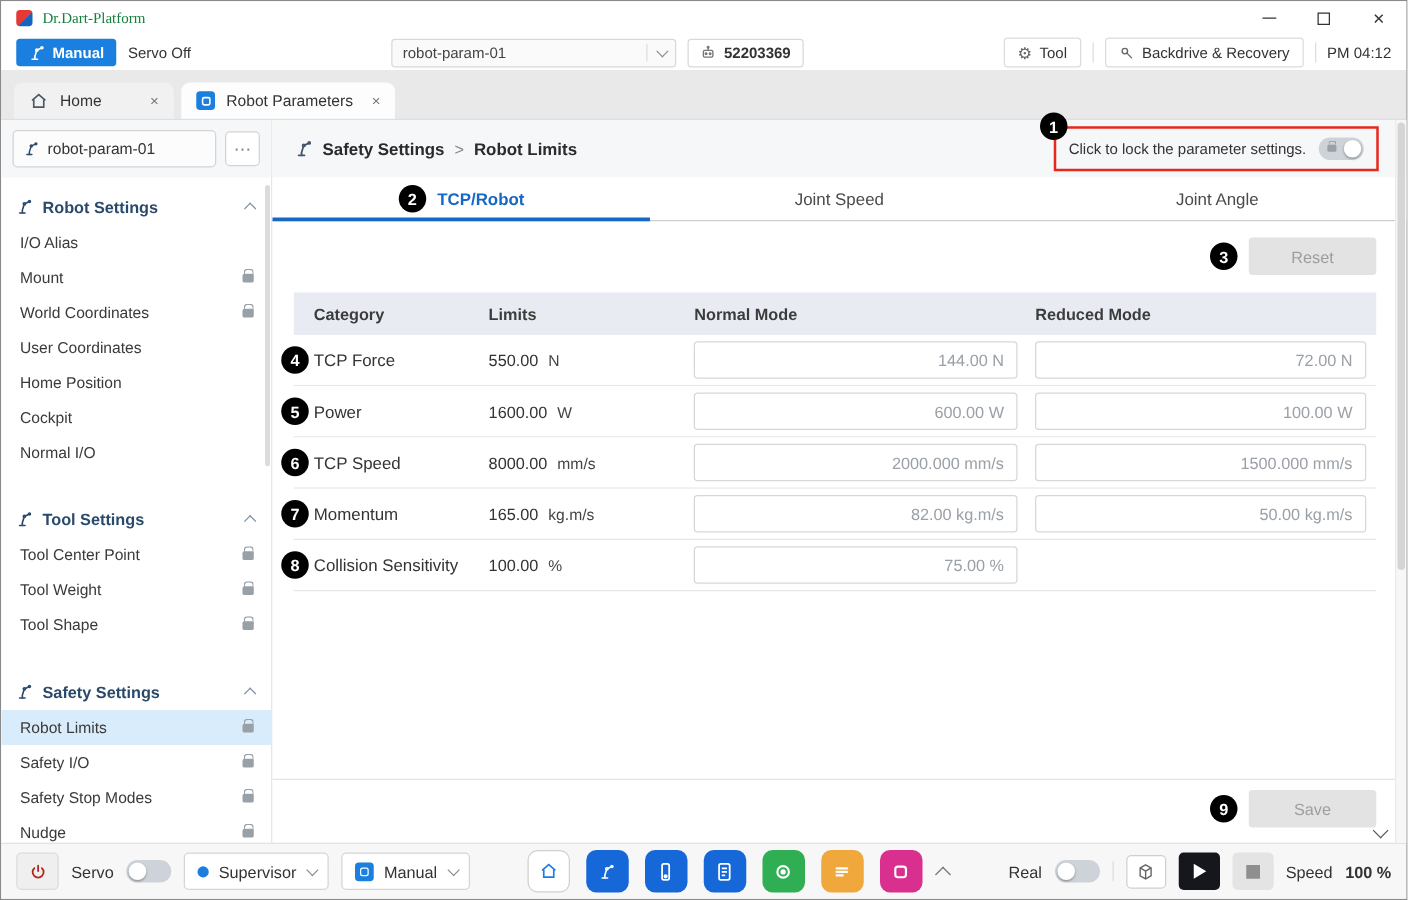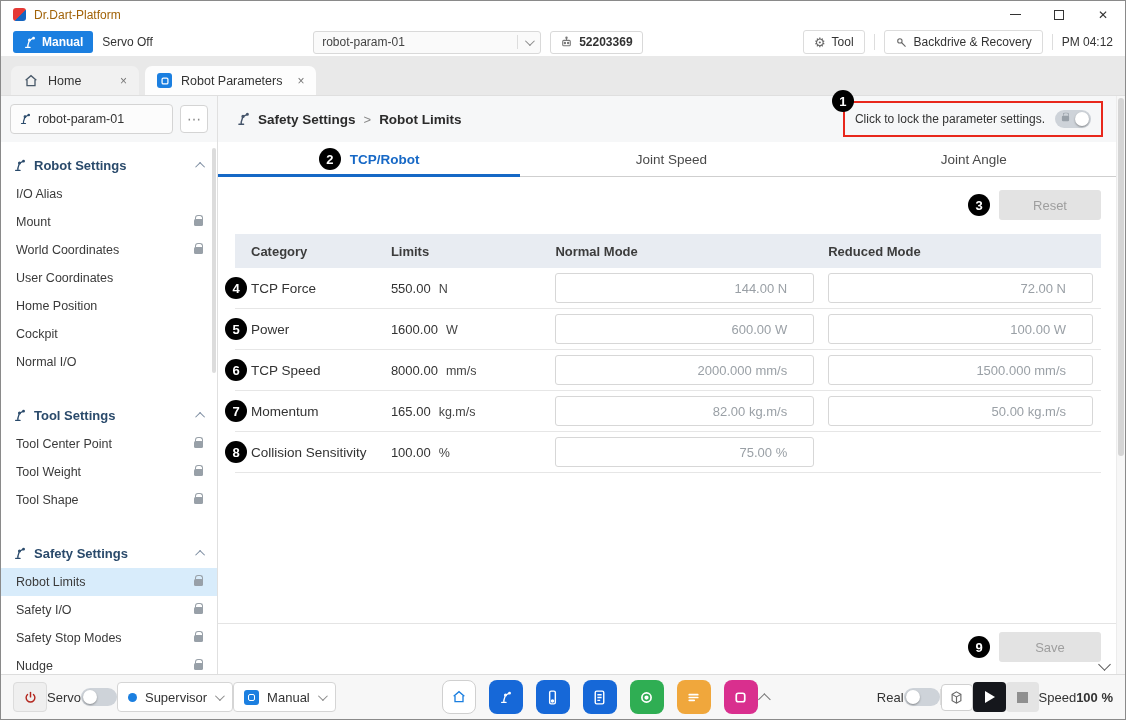--- a/index.html
+++ b/index.html
@@ -3,21 +3,21 @@
 <meta charset="utf-8">
 <style>
   * { box-sizing: border-box; margin: 0; padding: 0; }
   html,body { width:1126px; height:720px; overflow:hidden; }
   body { font-family:"Liberation Sans", sans-serif; background:#dcdcdc; }
   .window { width:1126px; height:720px; border:1px solid #8a8a8a; background:#fff; display:flex; flex-direction:column; }
 
   
   .titlebar { height:27px; display:flex; align-items:center; padding-left:12px; background:#fff; flex:0 0 auto; }
   .logo { width:13px; height:13px; border-radius:3px; background:linear-gradient(135deg,#e53935 55%,#1565c0 45%); margin-right:8px; }
-  .title { font-size:12px; color:#a16207; }
+  .title { font-size:12px; color:#15803d;font-family:Liberation Serif, serif; }
   .win-controls { margin-left:auto; display:flex; height:100%; }
   .wc { width:44px; height:100%; display:flex; align-items:center; justify-content:center; color:#333; font-size:12px; cursor:default; }
   .min-glyph { width:11px; height:1px; background:#333; display:block; }
   .max-glyph { width:10px; height:10px; border:1px solid #333; display:block; }
 
   
   .toolbar { height:28px; display:flex; align-items:center; padding:0 12px; gap:9px; background:#fff; flex:0 0 auto; }
   .mode-btn { height:22px; display:flex; align-items:center; gap:6px; background:#1b7fe0; color:#fff; border:none; border-radius:3px; padding:0 10px; font-size:12px; font-weight:bold; }
   .servo-status { font-size:12px; color:#333; }
   .t-spacer { flex:1; }
@@ -86,31 +86,31 @@
   .trow { display:flex; align-items:center; height:41px; border-bottom:1px solid #e6e6e6; background:#fff; }
   .cell { flex:0 0 auto; }
   .c-cat { width:18%; padding-left:16px; position:relative; display:flex; align-items:center; }
   .c-lim { width:19%; display:flex; align-items:baseline; }
   .c-norm { width:31.5%; padding-right:14px; }
   .c-red { flex:1 1 auto; padding-right:8px; }
   .row-badge { position:absolute; left:-10px; top:50%; transform:translateY(-50%); }
   .cat-label { font-size:13.5px; color:#333; }
   .lim-val { font-size:13px; color:#333; }
   .lim-unit { font-size:12.5px; color:#444; margin-left:8px; }
-  .param-input { width:100%; height:30px; border:1px solid #d7d7d7; border-radius:3px; background:#fff; display:flex; align-items:center; justify-content:flex-end; padding:0 26px; font-size:13px; color:#9aa0a6; }
+  .param-input { width:100%; height:30px; border:1px solid #d7d7d7; border-radius:3px; background:#fff; display:flex; align-items:center; justify-content:flex-end; padding:0 10px; font-size:13px; color:#9aa0a6; }
 
   .c-spacer { flex:1; }
   .save-row { flex:0 0 auto; display:flex; justify-content:flex-end; align-items:center; gap:9px; padding:8px 24px 12px; border-top:1px solid #e4e4e4; margin:0 0 0 0; }
 
   .v-scroll { position:absolute; right:0; top:0; bottom:0; width:9px; background:#f7f7f7; border-left:1px solid #ececec; }
   .v-thumb { position:absolute; top:2px; right:1px; width:6px; height:62%; background:#d5d5d5; border-radius:3px; }
   .scroll-hint { position:absolute; right:16px; bottom:5px; width:9px; height:9px; border-right:1.8px solid #555; border-bottom:1.8px solid #555; transform:rotate(45deg); }
 
   
-  .footer { height:45px; flex:0 0 auto; border-top:1px solid #ddd; background:#f7f7f7; display:flex; align-items:center; padding:0 12px; }
+  .footer { height:45px; flex:0 0 auto; border-top:1px solid #ddd; background:#f7f7f7; display:flex; align-items:center; padding:0 12px; gap:10px; }
   .pwr-btn { width:34px; height:30px; border:1px solid #dcdcdc; border-radius:4px; background:#efefef; display:flex; align-items:center; justify-content:center; }
   .f-label { font-size:13px; color:#333; }
   .f-select { height:30px; border:1px solid #d5d5d5; border-radius:4px; background:#fff; display:flex; align-items:center; gap:8px; padding:0 10px; font-size:13px; color:#333; }
   .blue-dot { width:9px; height:9px; border-radius:50%; background:#1b7fe0; }
   .mode-chip { width:15px; height:15px; border-radius:3px; background:#1b7fe0; position:relative; }
   .mode-chip::after { content:""; position:absolute; inset:4px; border:1.5px solid #fff; border-radius:2px; }
   .f-spacer { flex:1; }
   .apps { display:flex; align-items:center; gap:13px; }
   .app-ico { width:34px; height:34px; border-radius:8px; display:flex; align-items:center; justify-content:center; }
   .caret-up-lg { width:9px; height:9px; border-right:1.8px solid #777; border-bottom:1.8px solid #777; transform:rotate(-135deg) translateY(-3px); display:inline-block; margin-left:4px; }

